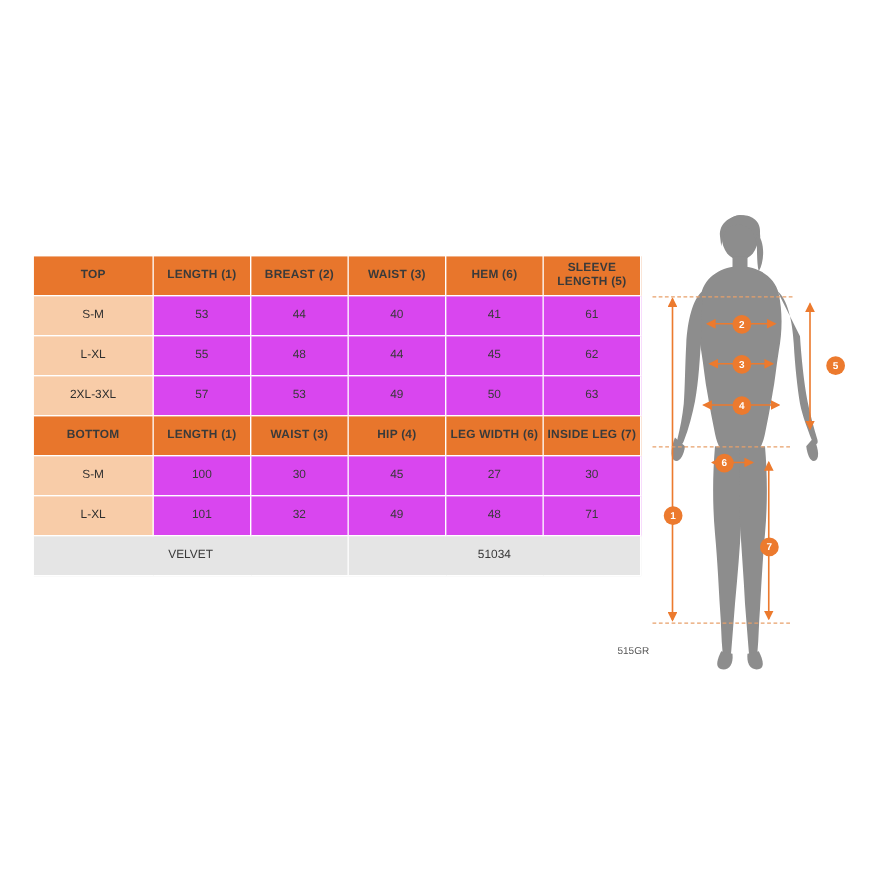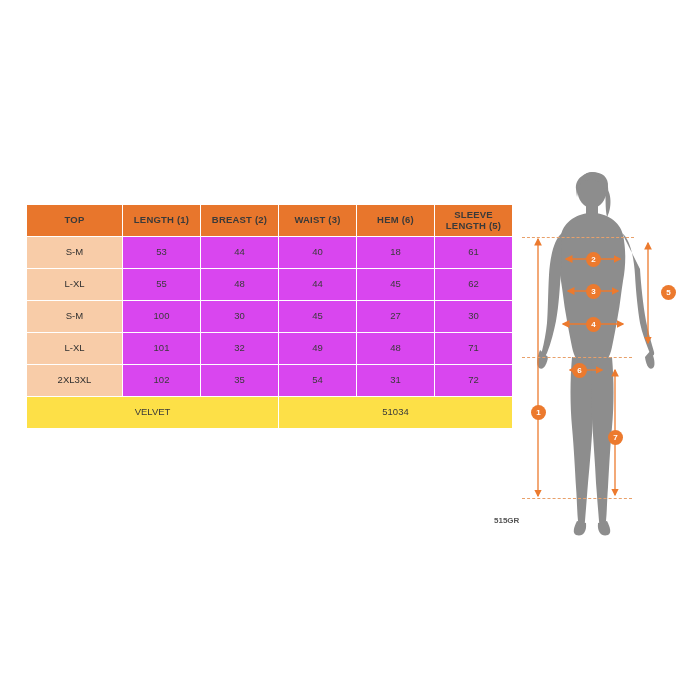--- a/index.html
+++ b/index.html
@@ -51,36 +51,35 @@
   }
   .datarow td {
     background: #d946ef;
   }
   .datarow td.rowlabel {
     background: #f8cca8;
     font-weight: normal;
     color: #2f2f2f;
   }
   .fabricrow td {
-    background: #fde047;
+    background: #e5e5e5;
     color: #555555;
     border: 1px solid #cfcfcf;
     font-size: 9.5px;
     height: 30px;
   }
   .hdr td.first, .datarow td.rowlabel { }
 
   
   .code {
     position: absolute;
     left: 494px;
     top: 516px;
     font-size: 8px;
     color: #555;
-    font-weight: bold;
   }
 
   
   .figure {
     position: absolute;
     left: 520px;
     top: 165px;
     width: 170px;
     height: 390px;
   }
@@ -126,56 +125,64 @@
         <td>WAIST (3)</td>
         <td>HEM (6)</td>
         <td>SLEEVE LENGTH (5)</td>
       </tr>
 
       <tr class="datarow">
         <td class="rowlabel">S-M</td>
         <td>53</td>
         <td>44</td>
         <td>40</td>
-        <td>18</td>
+        <td>41</td>
         <td>61</td>
       </tr>
       <tr class="datarow">
         <td class="rowlabel">L-XL</td>
         <td>55</td>
         <td>48</td>
         <td>44</td>
         <td>45</td>
         <td>62</td>
       </tr>
-
+      <tr class="datarow">
+        <td class="rowlabel">2XL-3XL</td>
+        <td>57</td>
+        <td>53</td>
+        <td>49</td>
+        <td>50</td>
+        <td>63</td>
+      </tr>
+
+      <tr class="hdr">
+        <td>BOTTOM</td>
+        <td>LENGTH (1)</td>
+        <td>WAIST (3)</td>
+        <td>HIP (4)</td>
+        <td>LEG WIDTH (6)</td>
+        <td>INSIDE LEG (7)</td>
+      </tr>
 
       <tr class="datarow">
         <td class="rowlabel">S-M</td>
         <td>100</td>
         <td>30</td>
         <td>45</td>
         <td>27</td>
         <td>30</td>
       </tr>
       <tr class="datarow">
         <td class="rowlabel">L-XL</td>
         <td>101</td>
         <td>32</td>
         <td>49</td>
         <td>48</td>
         <td>71</td>
-      </tr>
-      <tr class="datarow">
-        <td class="rowlabel">2XL3XL</td>
-        <td>102</td>
-        <td>35</td>
-        <td>54</td>
-        <td>31</td>
-        <td>72</td>
       </tr>
 
       <tr class="fabricrow">
         <td colspan="3">VELVET</td>
         <td colspan="3">51034</td>
       </tr>
     </tbody>
       </table>
   </div>
 

